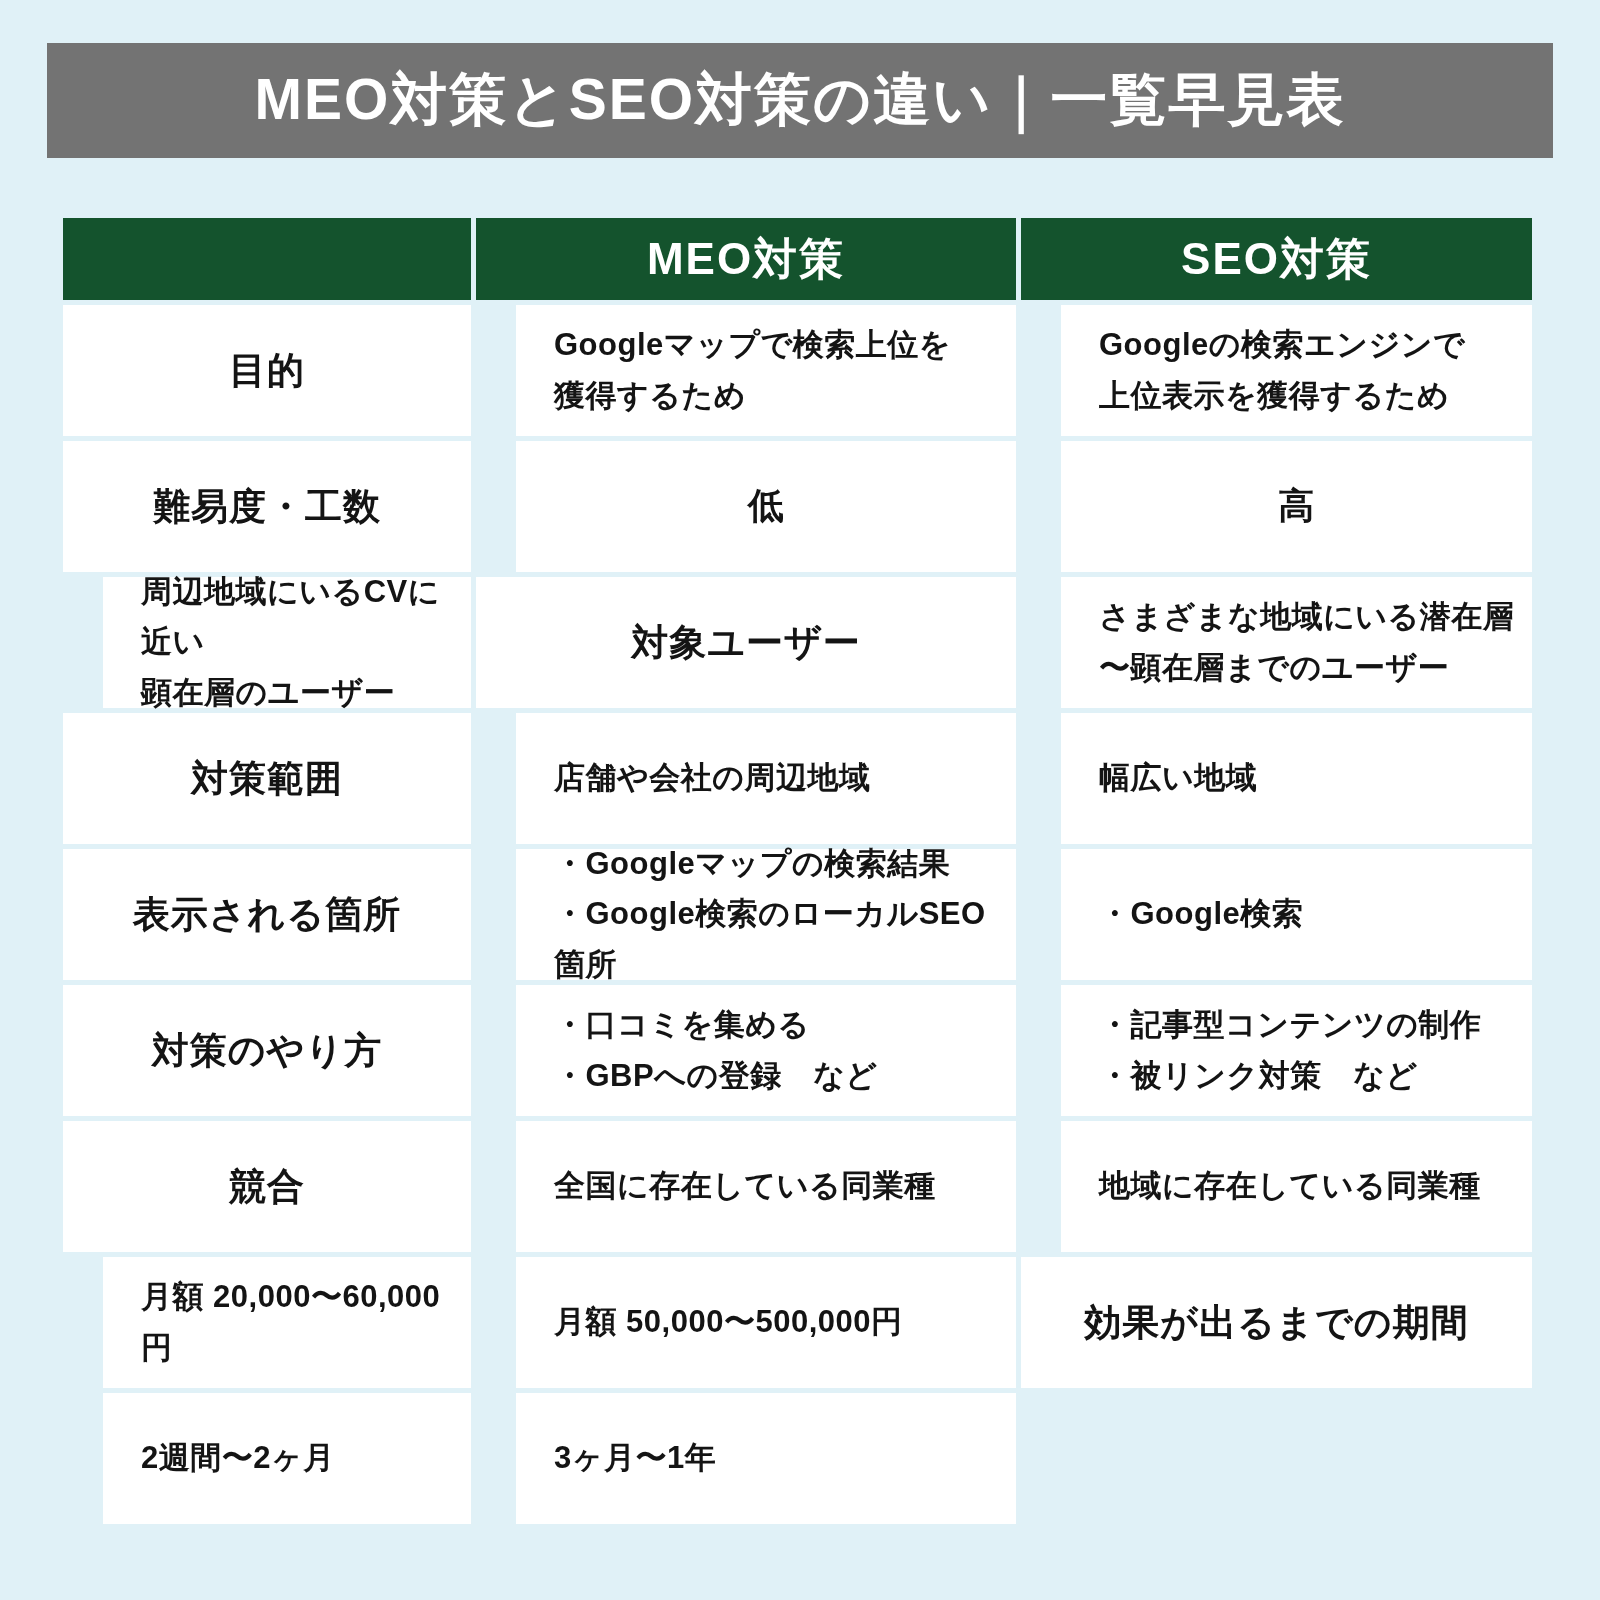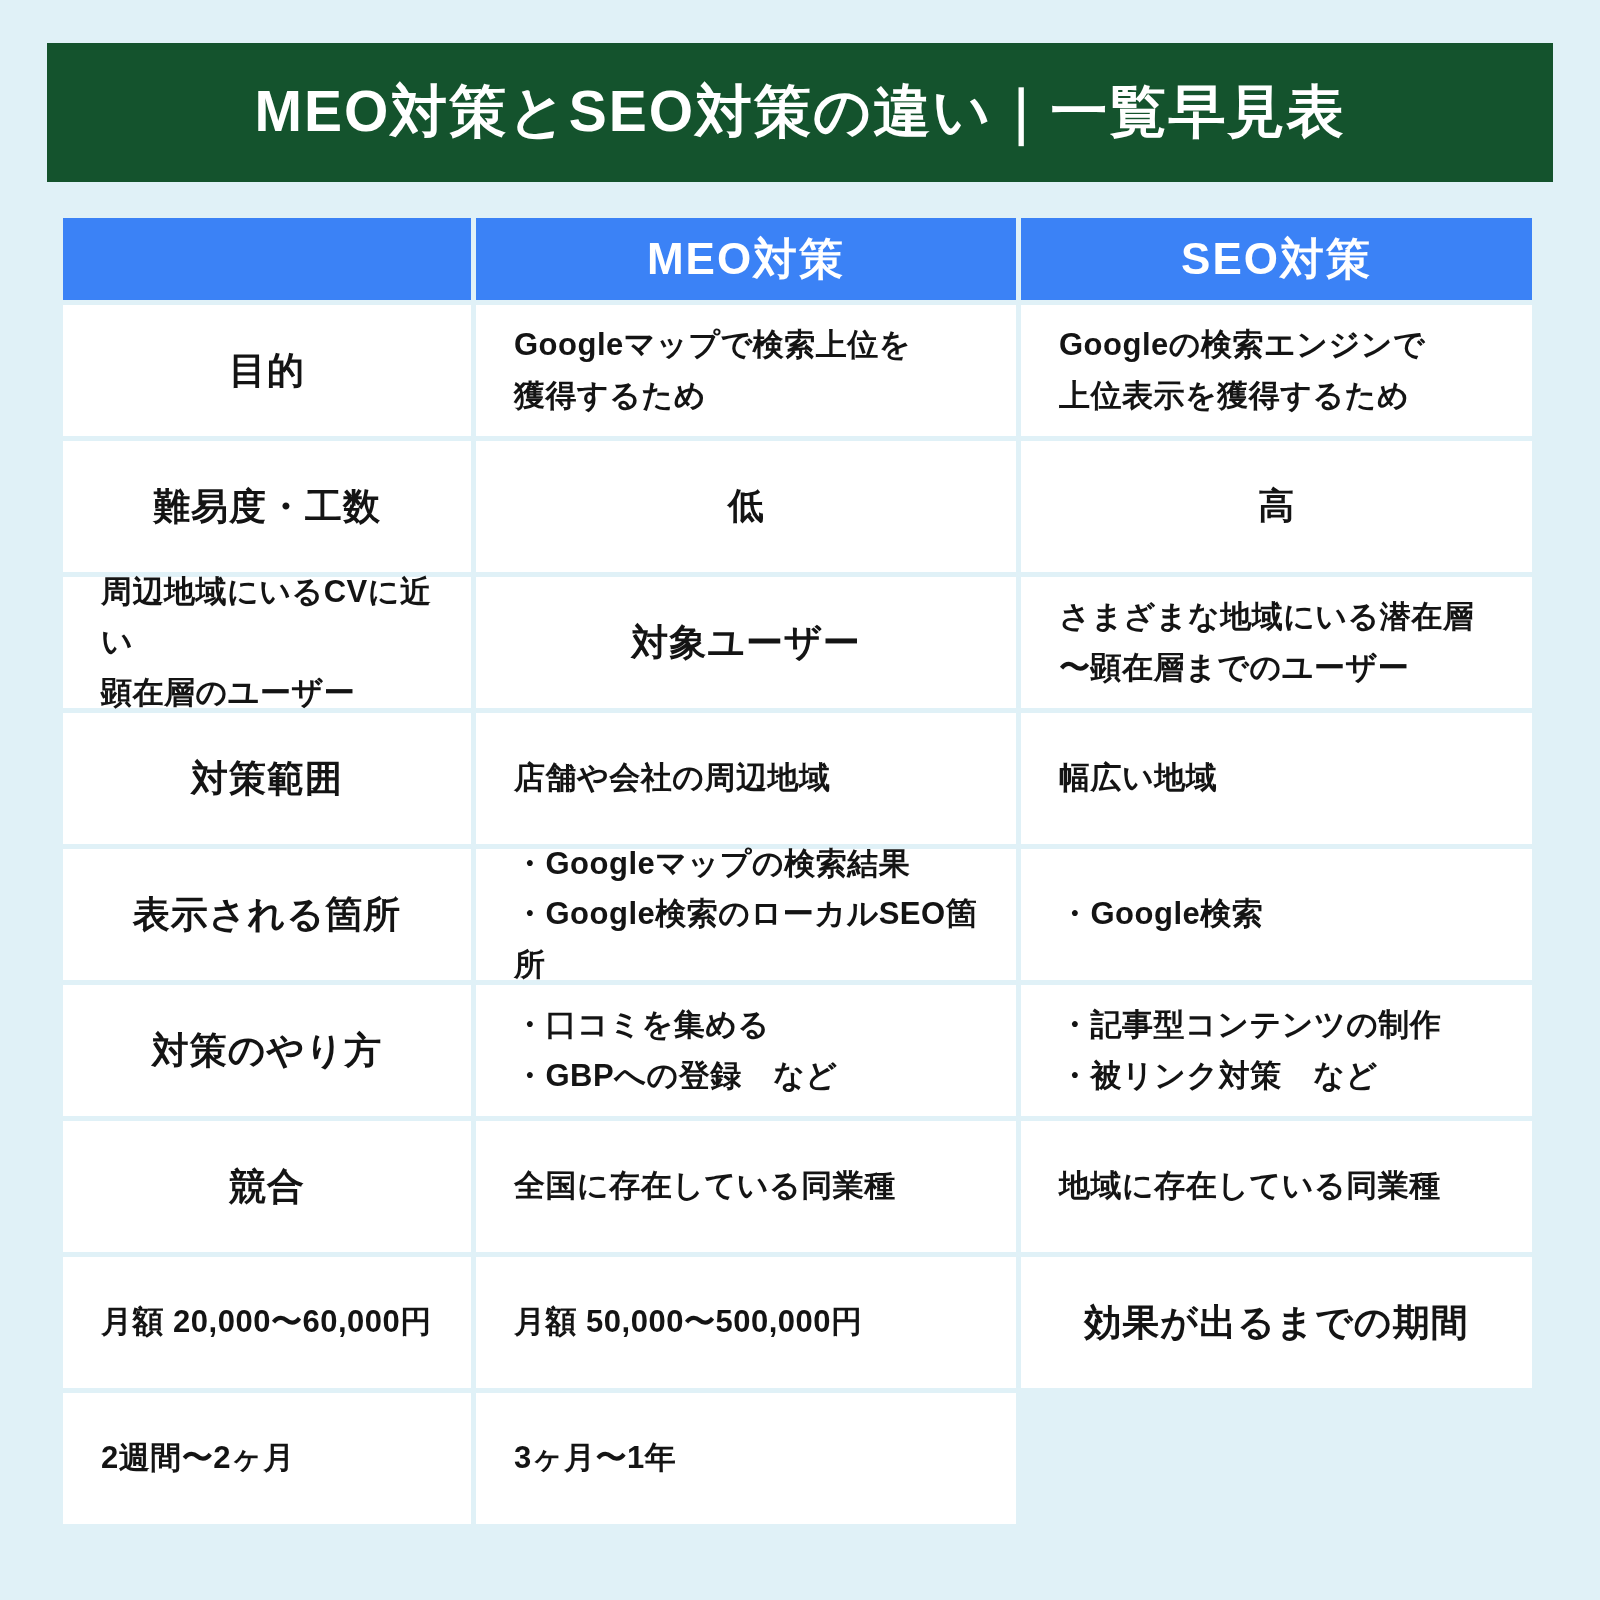--- a/index.html
+++ b/index.html
@@ -14,22 +14,22 @@
     font-family: "Liberation Sans", "DejaVu Sans", sans-serif;
     font-weight: 700;
     color: #141414;
     overflow: hidden;
   }
   .title-bar {
     position: absolute;
     left: 47px;
     top: 43px;
     width: 1506px;
-    height: 139px;
-    background: #14532d;
+    height: 115px;
+    background: #737373;
     display: flex;
     align-items: center;
     justify-content: center;
   }
   .title-bar .title-text {
     color: #FFFFFF;
     font-size: 57px;
     letter-spacing: 2px;
     margin: 0;
     white-space: nowrap;
@@ -43,40 +43,41 @@
     grid-template-rows: 82px repeat(9, 131px);
     gap: 5px;
   }
   .cell {
     background: #FFFFFF;
     display: flex;
     align-items: center;
     box-sizing: border-box;
   }
   .head {
-    background: #3b82f6;
+    background: #14532d;
     color: #FFFFFF;
     justify-content: center;
     font-size: 44px;
     letter-spacing: 2px;
   }
   .rowlabel {
     justify-content: center;
     text-align: right;
     font-size: 37px;
     padding: 0 4px;
     letter-spacing: 1px;
   }
   .value {
     font-size: 31px;
     line-height: 1.62;
     padding-left: 38px;
     padding-right: 8px;
     white-space: pre-line;
     letter-spacing: 0.5px;
+    margin-left: 40px;
   }
   .value.mid {
     justify-content: center;
     text-align: center;
     padding-left: 0;
     padding-right: 0;
     font-size: 36px;
   }
 </style>
 </head>

